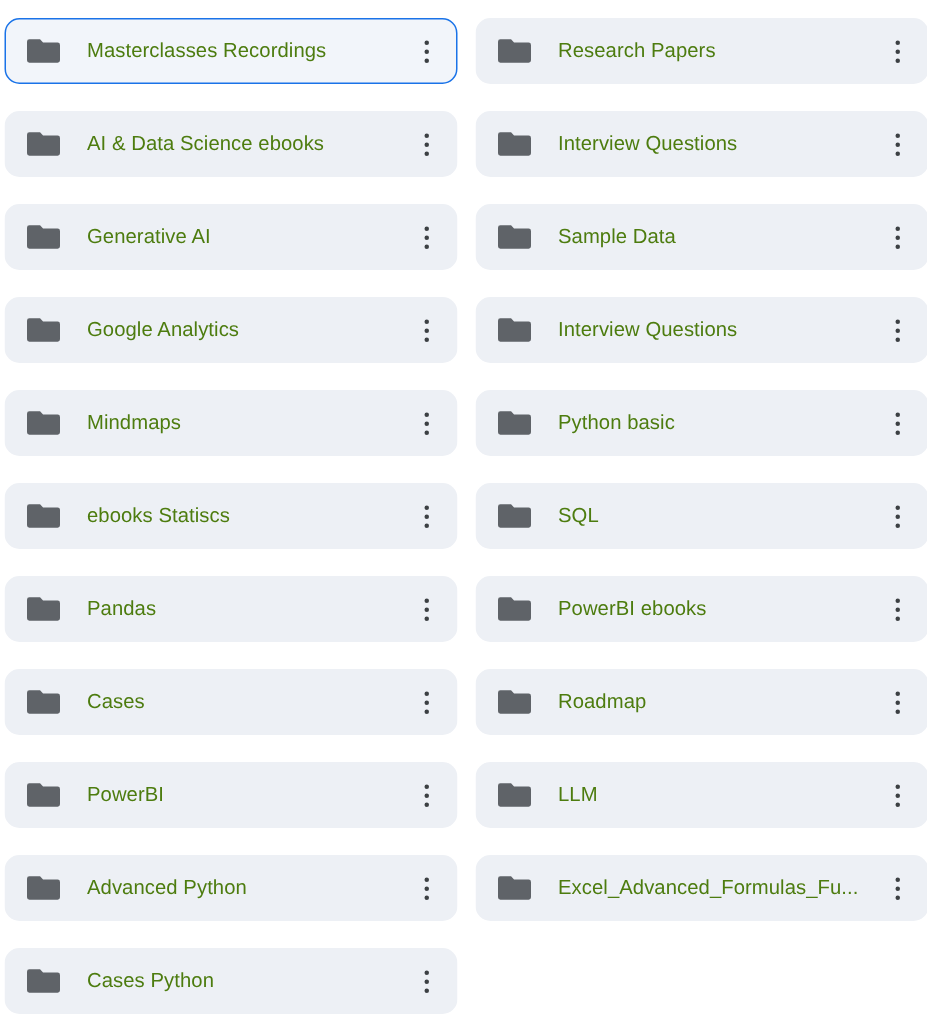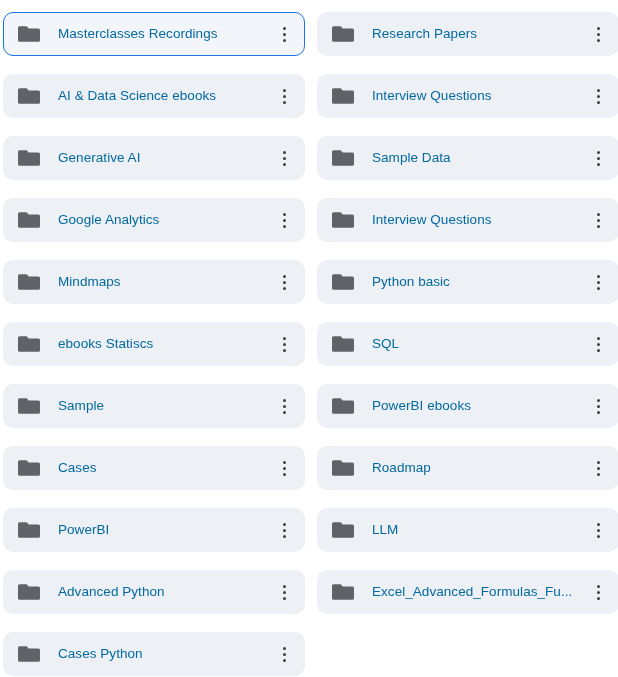--- a/index.html
+++ b/index.html
@@ -46,21 +46,21 @@
     width: 22px;
     height: 18px;
     margin-right: 18px;
     display: block;
   }
 
   .folder-name {
     flex: 1 1 auto;
     font-size: 13.5px;
     line-height: 18px;
-    color: #0369a1;
+    color: #4d7c0f;
     letter-spacing: 0.05px;
     white-space: nowrap;
     overflow: hidden;
     text-overflow: ellipsis;
     padding-right: 6px;
   }
 
   .kebab-button {
     flex: 0 0 auto;
     width: 28px;
@@ -217,21 +217,21 @@
       <button class="kebab-button" aria-label="More actions">
         <span class="dot"></span>
         <span class="dot"></span>
         <span class="dot"></span>
       </button>
     </div>
     <div class="folder-card">
       <svg class="folder-icon" viewBox="0 0 22 18">
         <path d="M1.6 1.2h7.1l2.0 2.2h9.7a1.6 1.6 0 0 1 1.6 1.6v10.2a1.6 1.6 0 0 1-1.6 1.6H1.6A1.6 1.6 0 0 1 0 15.2V2.8a1.6 1.6 0 0 1 1.6-1.6z" fill="#5f6368"></path>
       </svg>
-      <span class="folder-name">Sample</span>
+      <span class="folder-name">Pandas</span>
       <button class="kebab-button" aria-label="More actions">
         <span class="dot"></span>
         <span class="dot"></span>
         <span class="dot"></span>
       </button>
     </div>
     <div class="folder-card">
       <svg class="folder-icon" viewBox="0 0 22 18">
         <path d="M1.6 1.2h7.1l2.0 2.2h9.7a1.6 1.6 0 0 1 1.6 1.6v10.2a1.6 1.6 0 0 1-1.6 1.6H1.6A1.6 1.6 0 0 1 0 15.2V2.8a1.6 1.6 0 0 1 1.6-1.6z" fill="#5f6368"></path>
       </svg>

